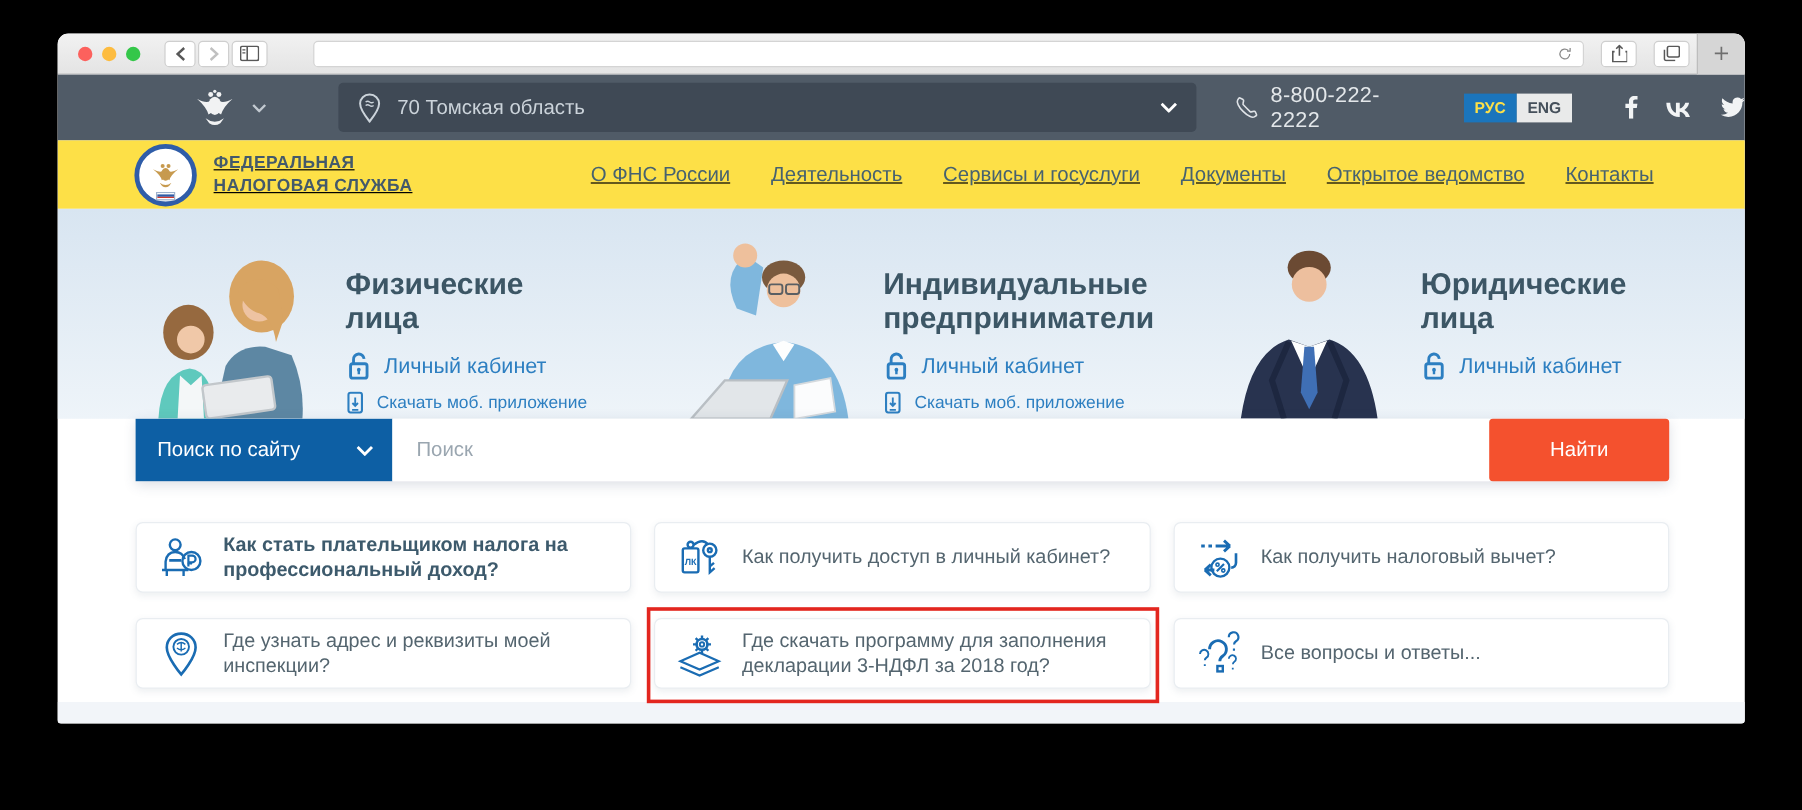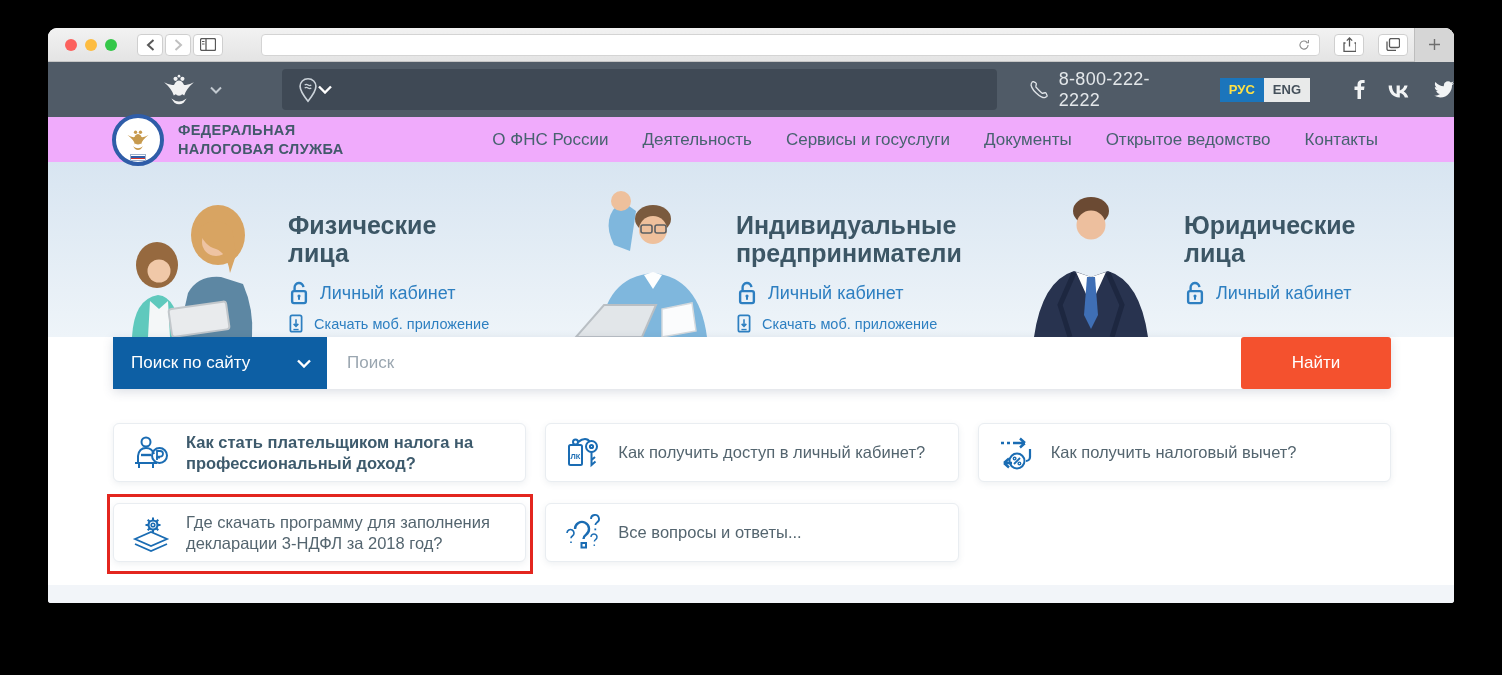--- a/index.html
+++ b/index.html
@@ -37,21 +37,21 @@
   .region-select .label { color:#cbd3da; font-size:17px; margin-left:13px; flex:1; }
   .phone-block { display:flex; align-items:center; gap:10px; margin-left:32px; color:#e3e7ea; }
   .phone-num { font-size:18px; letter-spacing:.3px; }
   .lang-toggle { display:flex; margin-left:30px; height:24px; font-size:13px; font-weight:bold; }
   .lang-rus { background:#1b75bc; color:#fde047; padding:4px 9px; }
   .lang-eng { background:#e9eaea; color:#45505b; padding:4px 9px; }
   .socials { display:flex; align-items:center; gap:21px; margin-left:44px; color:#f2f4f5; }
   .soc { cursor:pointer; display:flex; align-items:center; }
 
   
-  .navbar { height:45px; background:#f0abfc; display:flex; align-items:center; }
+  .navbar { height:57px; background:#fde047; display:flex; align-items:center;text-decoration:underline; }
   .brand { display:flex; align-items:center; gap:14px; margin-left:64px; cursor:pointer; }
   .fns-logo { width:52px; height:52px; border-radius:50%; border:4px solid #2f5da8;
     background:#fff; position:relative; display:flex; align-items:center; justify-content:center; }
   .fns-flag { position:absolute; bottom:1px; left:50%; transform:translateX(-50%);
     width:16px; height:7px; border:1px solid #9db1cc; overflow:hidden; }
   .fns-flag i { display:block; height:33.3%; }
   .fns-flag .w{background:#fff;} .fns-flag .b{background:#2f5da8;} .fns-flag .r{background:#d2392f;}
   .brand-name { font-size:14.5px; font-weight:bold; color:#43596b; line-height:1.25;
     letter-spacing:.4px; white-space:pre-line; }
   .menu { display:flex; margin-left:auto; margin-right:76px; gap:34px; }
@@ -187,20 +187,21 @@
         </span>
     </div>
 
     <div class="region-select">
       <span>
         <svg width="20" height="26" viewBox="0 0 24 30">
             <path d="M12 1.5C6.5 1.5 2.5 5.6 2.5 10.6 2.5 16.8 12 28.5 12 28.5S21.5 16.8 21.5 10.6C21.5 5.6 17.5 1.5 12 1.5Z" fill="none" stroke="#cbd3da" stroke-width="2"></path>
             <path d="M8 9q2-1.5 4 0t4 0M8 12.5q2-1.5 4 0t4 0" fill="none" stroke="#cbd3da" stroke-width="1.4"></path>
           </svg>
       </span>
+      <span class="label">70 Томская область</span>
       <span>
           <svg width="14" height="9" viewBox="0 0 14 9">
             <path d="M1 1.5 7 7.5 13 1.5" fill="none" stroke="#ffffff" stroke-width="2.4"></path>
           </svg>
         </span>
     </div>
 
     <div class="phone-block">
       <span>
         <svg width="20" height="20" viewBox="0 0 24 24">
@@ -440,20 +441,32 @@
             <circle cx="21" cy="28" r="7.5"></circle>
             <path d="M18 31l6-6" stroke-width="1.8"></path>
             <circle cx="18.6" cy="25.6" r="1.3" stroke-width="1.4"></circle>
             <circle cx="23.4" cy="30.4" r="1.3" stroke-width="1.4"></circle>
           </svg>
         </span>
         <span class="card-text">Как получить налоговый вычет?</span>
       </div>
     </div>
 
+    <div class="card-cell">
+      <div class="card">
+        <span class="card-icon">
+          <svg width="40" height="40" viewBox="0 0 40 40" fill="none" stroke="currentColor" stroke-width="2.2">
+            <path d="M20 3C13 3 8 8 8 14.5 8 23 20 37 20 37s12-14 12-22.5C32 8 27 3 20 3Z"></path>
+            <circle cx="20" cy="14" r="6.5" stroke-width="1.6"></circle>
+            <path d="M16.5 12q3.5-3 7 0M16.5 15q3.5 3 7 0M20 10v8" stroke-width="1.2"></path>
+          </svg>
+        </span>
+        <span class="card-text">Где узнать адрес и реквизиты моей инспекции?</span>
+      </div>
+    </div>
 
     <div class="card-cell">
       <div class="annotation-box"></div>
       <div class="card">
         <span class="card-icon">
           <svg width="40" height="40" viewBox="0 0 40 40" fill="none" stroke="currentColor" stroke-width="2">
             <path d="M4 26l16-7 16 7-16 7Z" stroke-width="1.8"></path>
             <path d="M4 31l16 7 16-7" stroke-width="1.8"></path>
             <circle cx="22" cy="12" r="4.5" stroke-width="2.2"></circle>
             <circle cx="22" cy="12" r="1.8" stroke-width="1.6"></circle>

